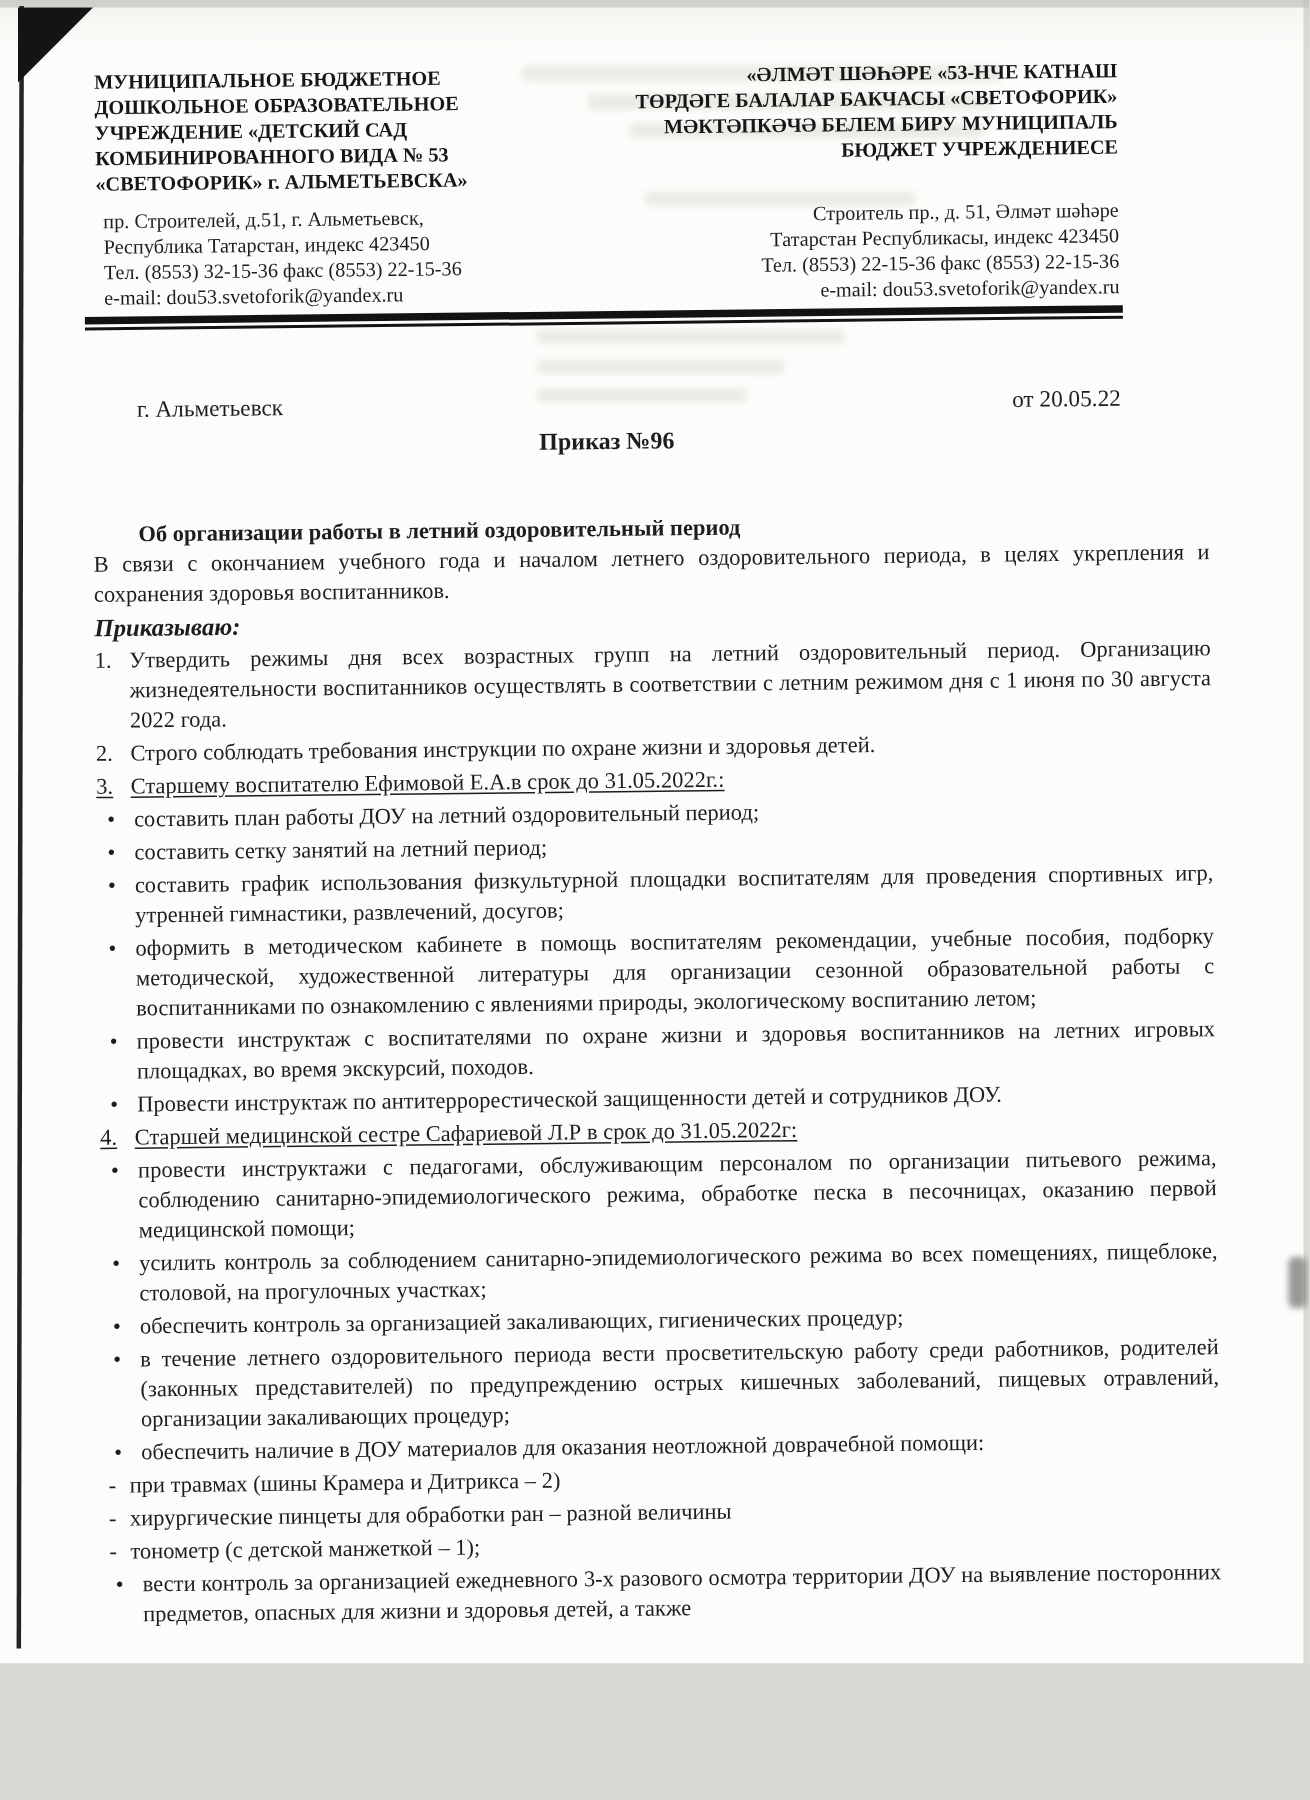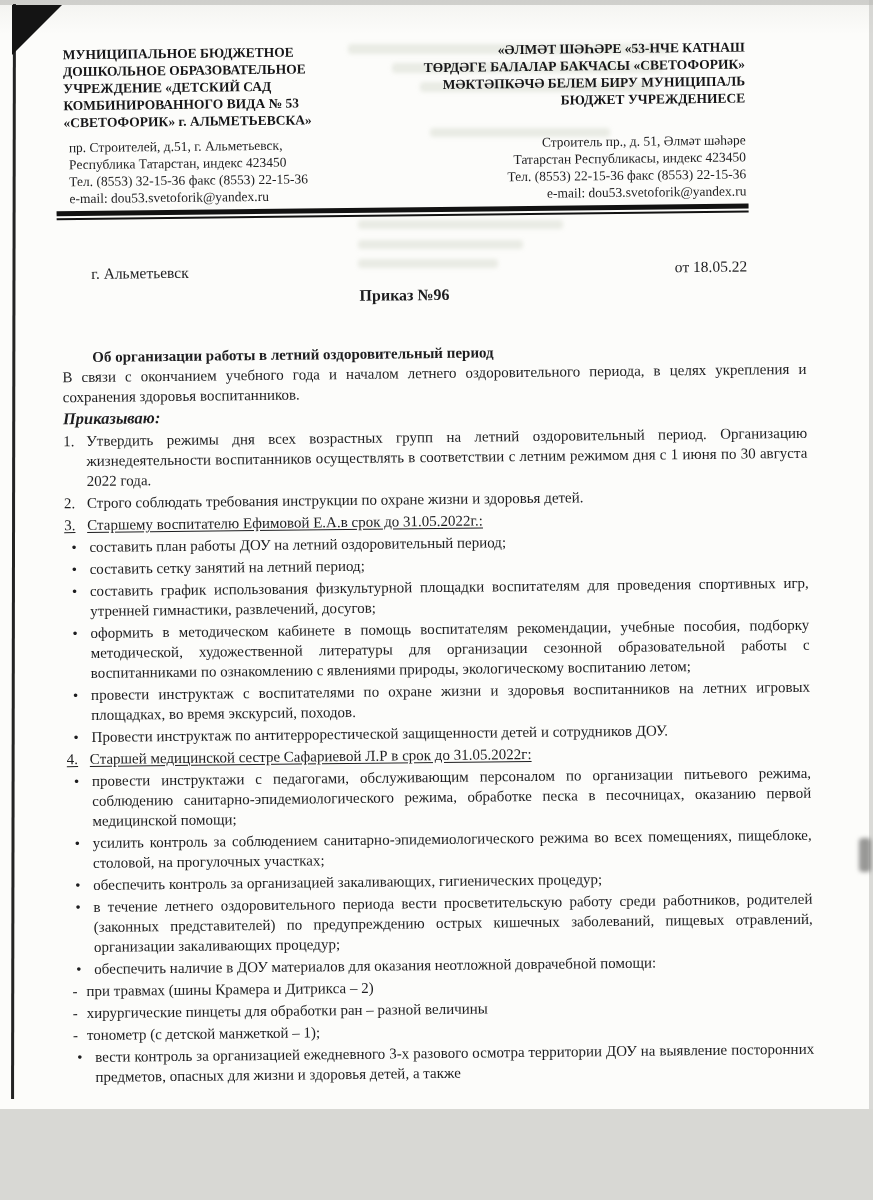--- a/index.html
+++ b/index.html
@@ -133,21 +133,21 @@
         </div>
       </div>
 
       <div class="rule">
         <div class="rule-thick"></div>
         <div class="rule-thin"></div>
       </div>
 
       <div class="meta-row">
         <span class="city">г. Альметьевск</span>
-        <span class="date">от 18.05.22</span>
+        <span class="date">от 20.05.22</span>
       </div>
 
       <div class="doc-title">Приказ №96</div>
     </div>
 
     <div class="body-block">
 
       <p class="subject">Об организации работы в летний оздоровительный период</p>
       <p class="intro">В связи с окончанием учебного года и началом летнего оздоровительного периода, в целях укрепления и сохранения здоровья воспитанников.</p>
       <p class="directive">Приказываю:</p>

